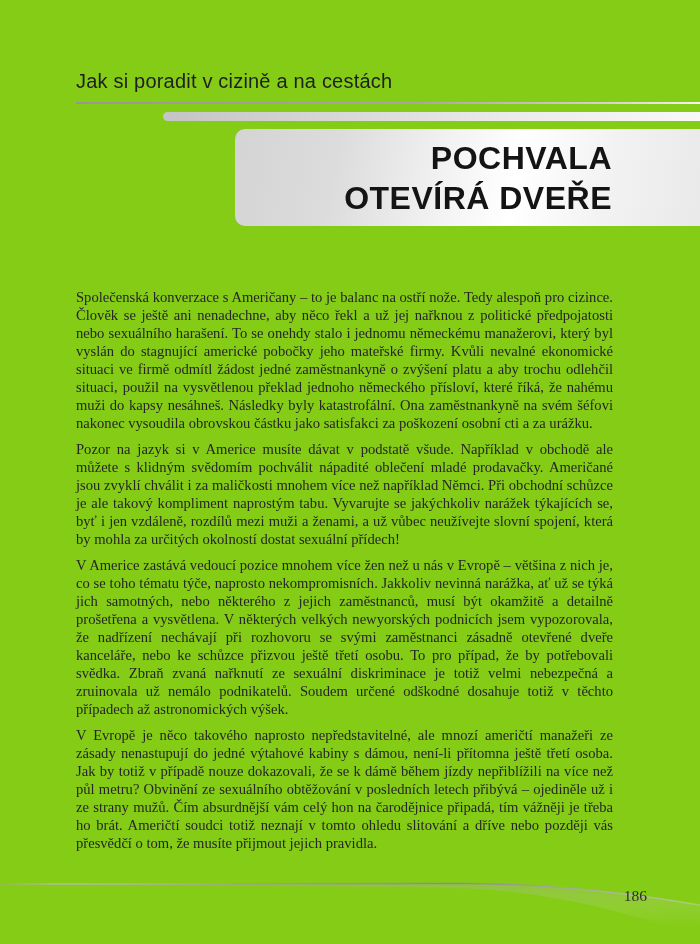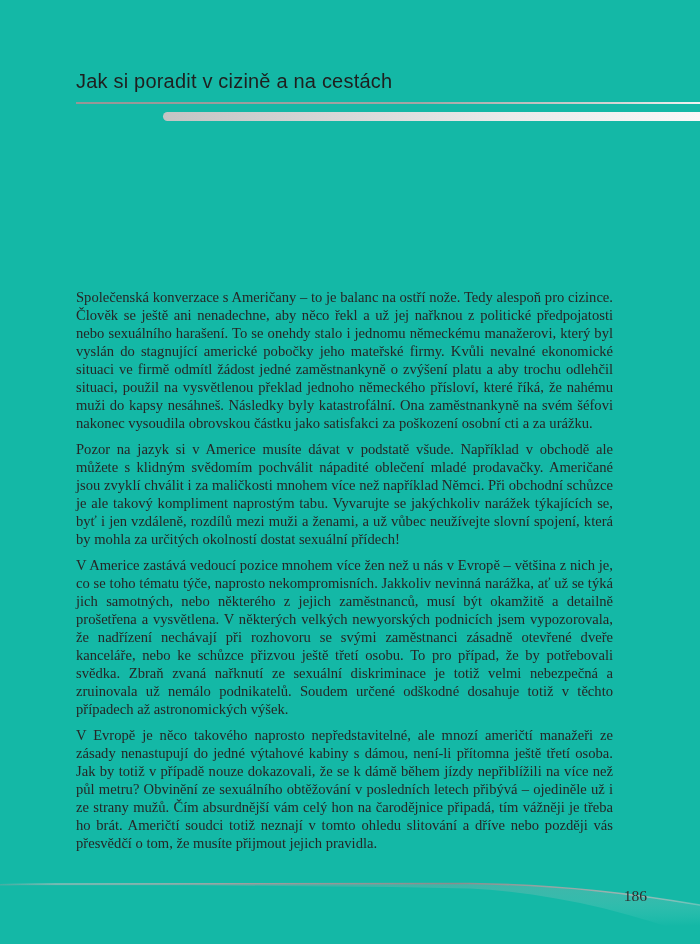--- a/index.html
+++ b/index.html
@@ -1,20 +1,20 @@
 <!DOCTYPE html>
 <html lang="cs"><head>
 <meta charset="utf-8">
 <style>
   html, body { margin: 0; padding: 0; background: #ffffff; }
   .page {
     position: relative;
     width: 700px;
     height: 944px;
-    background: #14b8a6;
+    background: #84cc16;
     overflow: hidden;
     font-family: "Liberation Serif", serif;
   }
 
   
   .running-head {
     position: absolute;
     left: 76px;
     top: 70px;
     font-family: "Liberation Sans", sans-serif;
@@ -122,20 +122,24 @@
 <body>
 
 <div class="page">
 
   <div class="running-head">Jak si poradit v cizině a na cestách</div>
 
   <div class="header-rule"></div>
 
   <div class="accent-bar"></div>
 
+  <div class="title-box">
+    <div class="line">POCHVALA</div>
+    <div class="line">OTEVÍRÁ DVEŘE</div>
+  </div>
 
 
   <div class="body-text" lang="cs">
     <p>Společenská konverzace s Američany – to je balanc na ostří nože. Tedy alespoň pro cizince. Člověk se ještě ani nenadechne, aby něco řekl a už jej nařknou z politické předpojatosti nebo sexuálního harašení. To se onehdy stalo i jednomu německému manažerovi, který byl vyslán do stagnující americké pobočky jeho mateřské firmy. Kvůli nevalné ekonomické situaci ve firmě odmítl žádost jedné zaměstnankyně o zvýšení platu a aby trochu odlehčil situaci, použil na vysvětlenou překlad jednoho německého přísloví, které říká, že nahému muži do kapsy nesáhneš. Následky byly katastrofální. Ona zaměstnankyně na svém šéfovi nakonec vysoudila obrovskou částku jako satisfakci za poškození osobní cti a za urážku.</p>
     <p>Pozor na jazyk si v Americe musíte dávat v podstatě všude. Například v obchodě ale můžete s klidným svědomím pochválit nápadité oblečení mladé prodavačky. Američané jsou zvyklí chválit i za maličkosti mnohem více než například Němci. Při obchodní schůzce je ale takový kompliment naprostým tabu. Vyvarujte se jakýchkoliv narážek týkajících se, byť i jen vzdáleně, rozdílů mezi muži a ženami, a už vůbec neužívejte slovní spojení, která by mohla za určitých okolností dostat sexuální přídech!</p>
     <p>V Americe zastává vedoucí pozice mnohem více žen než u nás v Evropě – většina z nich je, co se toho tématu týče, naprosto nekompromisních. Jakkoliv nevinná narážka, ať už se týká jich samotných, nebo některého z jejich zaměstnanců, musí být okamžitě a detailně prošetřena a vysvětlena. V některých velkých newyorských podnicích jsem vypozorovala, že nadřízení nechávají při rozhovoru se svými zaměstnanci zásadně otevřené dveře kanceláře, nebo ke schůzce přizvou ještě třetí osobu. To pro případ, že by potřebovali svědka. Zbraň zvaná nařknutí ze sexuální diskriminace je totiž velmi nebezpečná a zruinovala už nemálo podnikatelů. Soudem určené odškodné dosahuje totiž v těchto případech až astronomických výšek.</p>
     <p>V Evropě je něco takového naprosto nepředstavitelné, ale mnozí američtí manažeři ze zásady nenastupují do jedné výtahové kabiny s dámou, není-li přítomna ještě třetí osoba. Jak by totiž v případě nouze dokazovali, že se k dámě během jízdy nepřiblížili na více než půl metru? Obvinění ze sexuálního obtěžování v posledních letech přibývá – ojediněle už i ze strany mužů. Čím absurdnější vám celý hon na čarodějnice připadá, tím vážněji je třeba ho brát. Američtí soudci totiž neznají v tomto ohledu slitování a dříve nebo později vás přesvědčí o tom, že musíte přijmout jejich pravidla.</p>
   </div>
 
   <svg class="footer-art" viewBox="0 0 700 70" xmlns="http://www.w3.org/2000/svg" aria-hidden="true">

